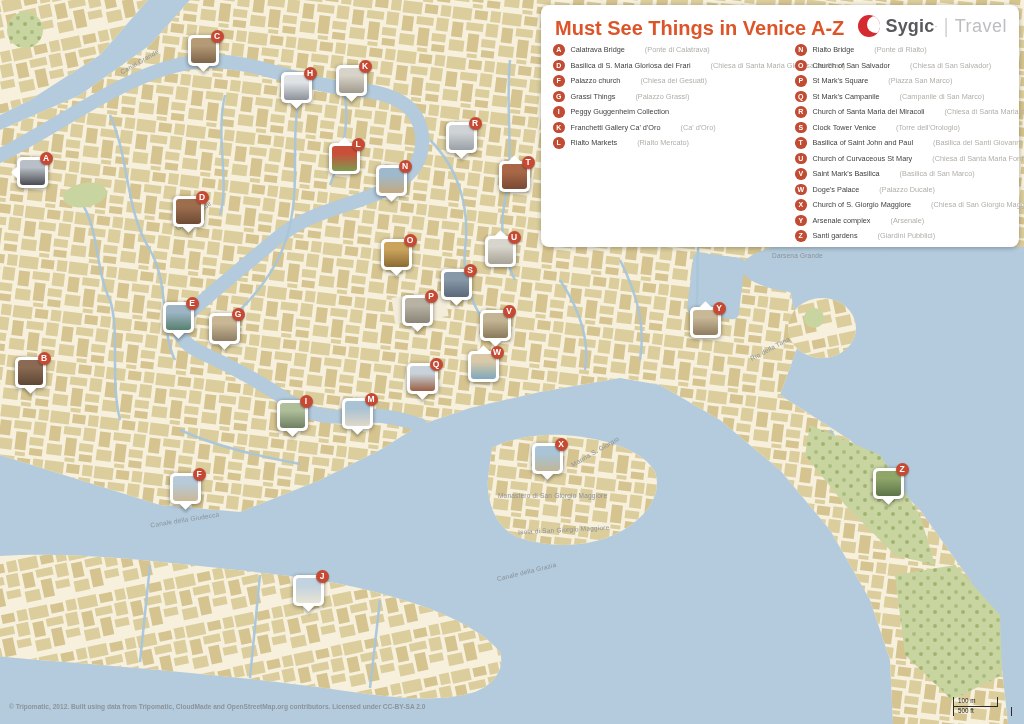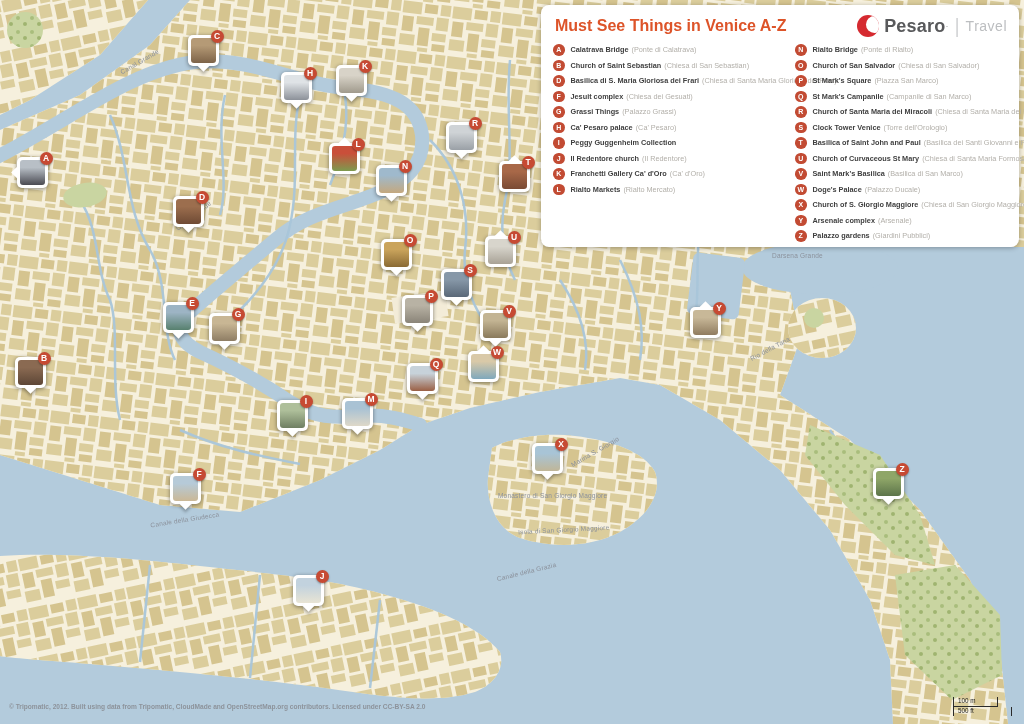--- a/index.html
+++ b/index.html
@@ -20,40 +20,40 @@
                  background:#c64a33;color:#fff;font-size:8.5px;font-weight:bold;line-height:13px;
                  text-align:center;box-shadow:0 1px 2px rgba(0,0,0,.35);}
   .marker .tail{position:absolute;width:9px;height:9px;background:#fff;transform:rotate(45deg);}
   .marker.tail-bottom .tail{left:11px;bottom:-4px;box-shadow:2px 2px 3px rgba(0,0,0,.25);}
   .marker.tail-top .tail{left:11px;top:-4px;}
   .marker.tail-left .tail{left:-4px;top:11px;}
 
   
   #legend{position:absolute;left:541px;top:5px;width:478px;height:242px;background:#fff;
           border-radius:8px;box-shadow:0 1px 5px rgba(0,0,0,.3);z-index:3;}
-  #legend-title{position:absolute;left:14px;top:12px;font-size:16px;font-weight:bold;color:#dd5429;}
+  #legend-title{position:absolute;left:14px;top:12px;font-size:20px;font-weight:bold;color:#dd5429;}
   .legend-col{position:absolute;top:37px;display:flex;flex-direction:column;}
   .legend-col.left{left:12px;}
   .legend-col.right{left:254px;}
   .legend-item{display:flex;align-items:center;height:15.5px;white-space:nowrap;}
   .legend-item .lbadge{flex:0 0 auto;width:11.5px;height:11.5px;border-radius:50%;background:#c24b33;
           color:#fff;font-size:7px;font-weight:bold;line-height:11.5px;text-align:center;margin-right:6px;}
-  .legend-item .lname{font-size:7.3px;font-weight:bold;color:#3f3f3f;margin-right:3px;}
+  .legend-item .lname{font-size:7.3px;font-weight:normal;color:#3f3f3f;margin-right:20px;}
   .legend-item .lalt{font-size:7.3px;color:#b2afa9;}
 
   
   #logo{position:absolute;right:12px;top:8px;display:flex;align-items:center;height:26px;}
   #logo .crescent{position:relative;width:22px;height:22px;border-radius:50%;background:#d52a30;
                   overflow:hidden;margin-right:5px;}
   #logo .crescent:after{content:"";position:absolute;left:9px;top:1px;width:17px;height:17px;
                   border-radius:50%;background:#fff;}
   #logo .sygic{font-size:18px;font-weight:bold;color:#58595b;letter-spacing:.2px;}
   #logo .tm-dot{font-size:9px;color:#9a9b9d;vertical-align:top;line-height:14px;}
   #logo .divider{font-size:20px;color:#d3d4d6;font-weight:300;margin:0 6px;}
-  #logo .travel{font-size:14px;font-weight:300;color:#bcbec0;letter-spacing:.5px;}
+  #logo .travel{font-size:18px;font-weight:300;color:#bcbec0;letter-spacing:.5px;}
 
   
   #attribution{position:absolute;left:9px;top:703px;font-size:6.6px;font-weight:bold;
                color:#8d939b;z-index:2;}
   #scalebar{position:absolute;left:953px;top:697px;z-index:2;border-left:1.5px solid #2a2a2a;
             padding-left:0;}
   #scalebar .sb-top{width:39px;height:9px;border-bottom:1.5px solid #2a2a2a;border-right:1.5px solid #2a2a2a;
             font-size:6.3px;color:#1d1d1d;padding-left:4px;}
   #scalebar .sb-bottom{width:53px;height:9px;border-right:1.5px solid #2a2a2a;
             font-size:6.3px;color:#1d1d1d;padding-left:4px;}
@@ -174,52 +174,37 @@
 
   <div id="legend">
     <div id="legend-title">Must See Things in Venice A-Z</div>
     <div class="legend-col left">
         <div class="legend-item">
           <span class="lbadge">A</span>
           <span class="lname">Calatrava Bridge</span>
           <span class="lalt">(Ponte di Calatrava)</span>
         </div>
         <div class="legend-item">
-          <span class="lbadge">B</span>
-          <span class="lname">Church of Saint Sebastian</span>
-          <span class="lalt">(Chiesa di San Sebastian)</span>
-        </div>
-        <div class="legend-item">
           <span class="lbadge">D</span>
           <span class="lname">Basilica di S. Maria Gloriosa dei Frari</span>
           <span class="lalt">(Chiesa di Santa Maria Gloriosa dei Frari)</span>
         </div>
         <div class="legend-item">
           <span class="lbadge">F</span>
-          <span class="lname">Jesuit complex</span>
+          <span class="lname">Palazzo church</span>
           <span class="lalt">(Chiesa dei Gesuati)</span>
         </div>
         <div class="legend-item">
           <span class="lbadge">G</span>
           <span class="lname">Grassi Things</span>
           <span class="lalt">(Palazzo Grassi)</span>
         </div>
         <div class="legend-item">
-          <span class="lbadge">H</span>
-          <span class="lname">Ca' Pesaro palace</span>
-          <span class="lalt">(Ca' Pesaro)</span>
-        </div>
-        <div class="legend-item">
           <span class="lbadge">I</span>
           <span class="lname">Peggy Guggenheim Collection</span>
-        </div>
-        <div class="legend-item">
-          <span class="lbadge">J</span>
-          <span class="lname">Il Redentore church</span>
-          <span class="lalt">(Il Redentore)</span>
         </div>
         <div class="legend-item">
           <span class="lbadge">K</span>
           <span class="lname">Franchetti Gallery Ca' d'Oro</span>
           <span class="lalt">(Ca' d'Oro)</span>
         </div>
         <div class="legend-item">
           <span class="lbadge">L</span>
           <span class="lname">Rialto Markets</span>
           <span class="lalt">(Rialto Mercato)</span>
@@ -281,28 +266,28 @@
           <span class="lname">Church of S. Giorgio Maggiore</span>
           <span class="lalt">(Chiesa di San Giorgio Maggiore)</span>
         </div>
         <div class="legend-item">
           <span class="lbadge">Y</span>
           <span class="lname">Arsenale complex</span>
           <span class="lalt">(Arsenale)</span>
         </div>
         <div class="legend-item">
           <span class="lbadge">Z</span>
-          <span class="lname">Palazzo gardens</span>
+          <span class="lname">Santi gardens</span>
           <span class="lalt">(Giardini Pubblici)</span>
         </div>
       </div>
 
     <div id="logo">
       <span class="crescent"></span>
-      <span class="sygic">Pesaro</span>
+      <span class="sygic">Sygic</span>
       <span class="tm-dot">·</span>
       <span class="divider">|</span>
       <span class="travel">Travel</span>
     </div>
   </div>
 
   <div id="attribution">© Tripomatic, 2012. Built using data from Tripomatic, CloudMade and OpenStreetMap.org contributors. Licensed under CC-BY-SA 2.0</div>
 
   <div id="scalebar">
     <div class="sb-top">100 m</div>

